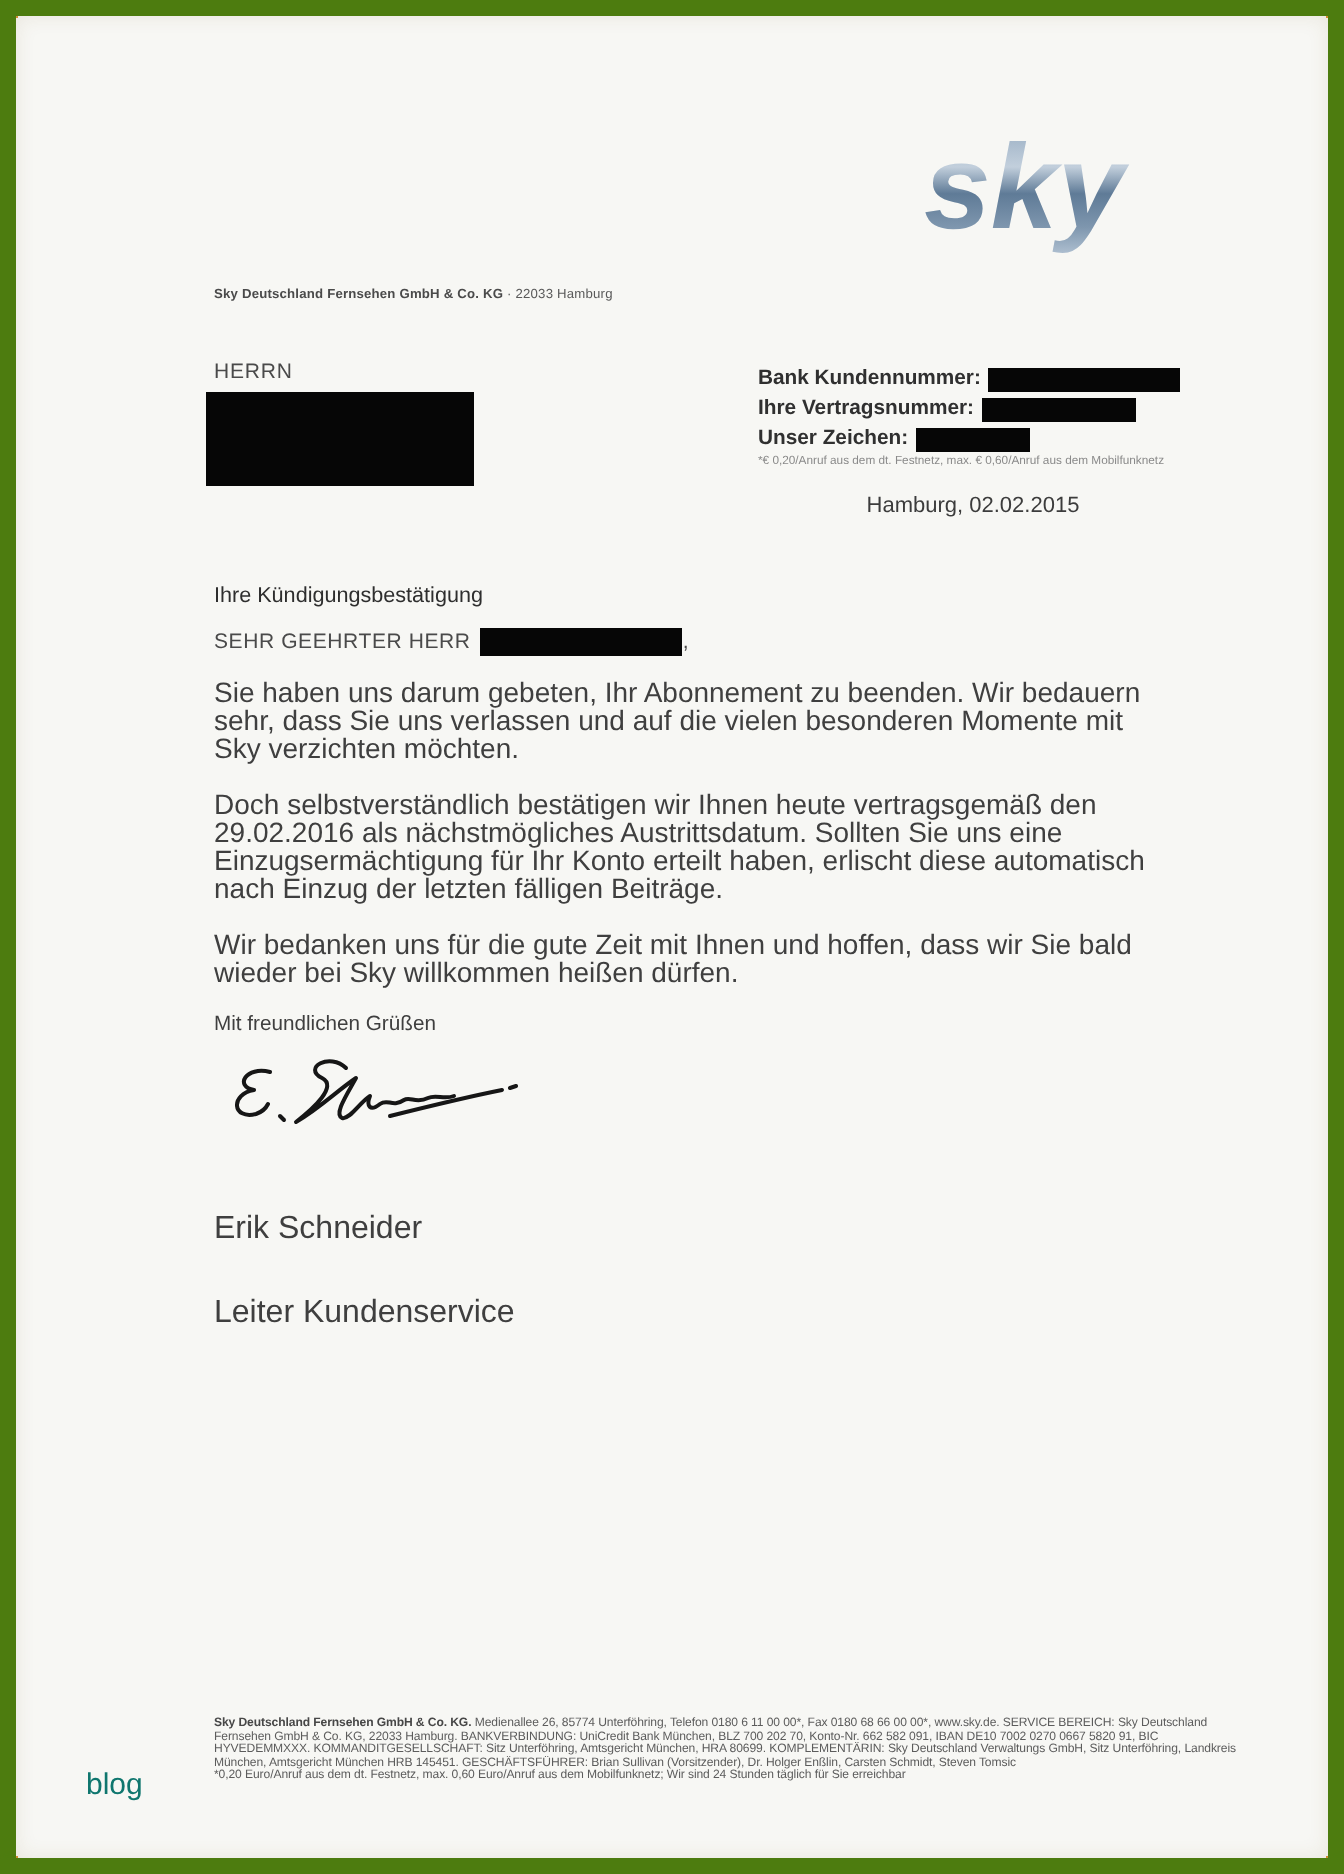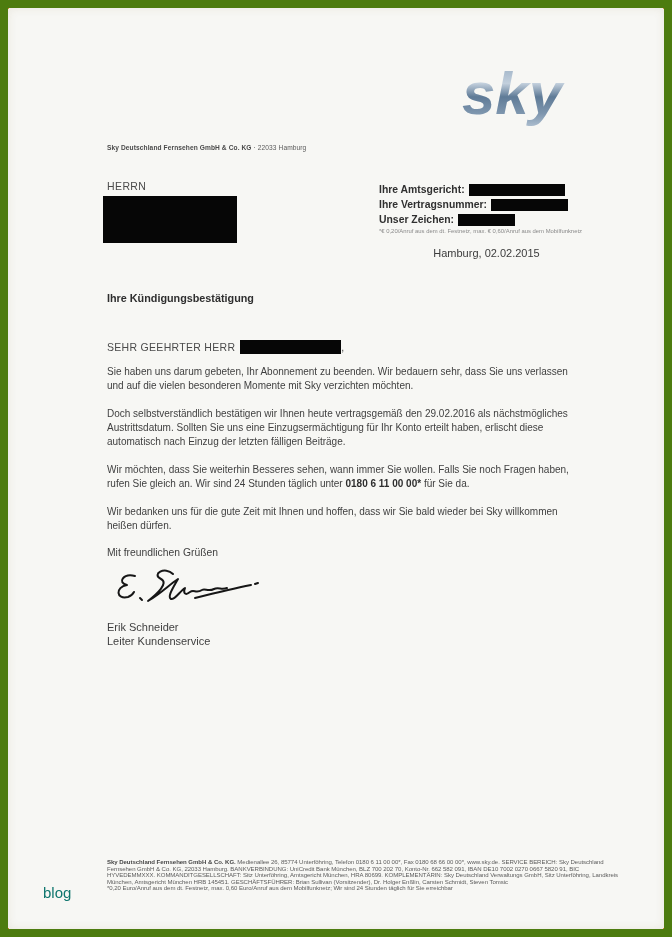--- a/index.html
+++ b/index.html
@@ -38,28 +38,28 @@
   .info .lbl{font-weight:bold;color:#303030;margin-right:4px;}
   .info .redact{height:12px;}
   .info .r1{width:96px;}
   .info .r2{width:77px;}
   .info .r3{width:57px;}
   .info .val{color:#3c3c3c;}
   .info .footnote{font-size:5.9px;color:#8a8a8a;margin-top:1px;white-space:nowrap;}
   .info .date{margin-top:13px;font-size:11px;color:#3c3c3c;text-align:center;}
 
   .body-copy{position:absolute;top:284px;left:99px;width:474px;color:#3f3f3f;}
-  .subject{font-weight:bold;font-size:10.8px;color:#2e2e2e;margin-bottom:36px;}
+  .subject{font-weight:normal;font-size:10.8px;color:#2e2e2e;margin-bottom:10px;}
   .salutation{font-size:10.5px;color:#4a4a4a;letter-spacing:0.3px;margin-bottom:11px;display:flex;align-items:center;}
   .salutation .redact{width:101px;height:14px;margin-left:5px;}
-  .p{font-size:10px;line-height:14px;margin:0 0 14px 0;}
+  .p{font-size:14px;line-height:14px;margin:0 0 14px 0;}
   .p strong{font-weight:bold;color:#2e2e2e;}
   .closing{font-size:10.35px;margin:13px 0 0 0;}
   .signature{margin:6px 0 0 2px;width:160px;height:56px;}
-  .signer{font-size:11px;line-height:14px;color:#3f3f3f;}
+  .signer{font-size:16px;line-height:14px;color:#3f3f3f;margin-top:28px;}
 
   .footer{position:absolute;top:851px;left:99px;width:475px;
     font-size:6.05px;line-height:6.6px;color:#5c5c5c;letter-spacing:-0.05px;}
   .footer .fl{white-space:nowrap;}
   .footer .b{font-weight:bold;color:#474747;}
 
   .watermark{position:absolute;left:35px;top:876px;font-size:15px;color:#0f766e;}
 </style>
 </head>
 <body>
@@ -89,21 +89,21 @@
     <span class="b">Sky Deutschland Fernsehen GmbH &amp; Co. KG</span><span> · 22033 Hamburg</span>
   </div>
 
   <div class="recipient">
     <div class="salut">HERRN</div>
     <div class="redact"></div>
   </div>
 
   <div class="info">
     <div class="row">
-      <span class="lbl">Ihre Amtsgericht:</span>
+      <span class="lbl">Bank Kundennummer:</span>
       <span class="redact r1"></span>
     </div>
     <div class="row">
       <span class="lbl">Ihre Vertragsnummer:</span>
       <span class="redact r2"></span>
     </div>
     <div class="row">
       <span class="lbl">Unser Zeichen:</span>
       <span class="redact r3"></span>
     </div>
@@ -115,21 +115,20 @@
     <div class="subject">Ihre Kündigungsbestätigung</div>
 
     <div class="salutation">
       <span>SEHR GEEHRTER HERR</span>
       <span class="redact"></span>
       <span>,</span>
     </div>
 
     <p class="p">Sie haben uns darum gebeten, Ihr Abonnement zu beenden. Wir bedauern sehr, dass Sie uns verlassen und auf die vielen besonderen Momente mit Sky verzichten möchten.</p>
     <p class="p">Doch selbstverständlich bestätigen wir Ihnen heute vertragsgemäß den 29.02.2016 als nächstmögliches Austrittsdatum. Sollten Sie uns eine Einzugsermächtigung für Ihr Konto erteilt haben, erlischt diese automatisch nach Einzug der letzten fälligen Beiträge.</p>
-    <p class="p"><span>Wir möchten, dass Sie weiterhin Besseres sehen, wann immer Sie wollen. Falls Sie noch Fragen haben, rufen Sie gleich an. Wir sind 24 Stunden täglich unter </span><strong>0180 6 11 00 00*</strong><span> für Sie da.</span></p>
     <p class="p">Wir bedanken uns für die gute Zeit mit Ihnen und hoffen, dass wir Sie bald wieder bei Sky willkommen heißen dürfen.</p>
 
     <p class="closing">Mit freundlichen Grüßen</p>
 
     <div class="signature">
       <svg width="160" height="56" viewBox="0 0 160 56">
         <g fill="none" stroke="#161616" stroke-width="2" stroke-linecap="round" stroke-linejoin="round">
           <path d="M26 12 C14 9 8 19 18 21 C6 23 7 36 19 33 C22 32 24 30 25 28"></path>
           <path d="M31 34 l2 2"></path>
           <path d="M64 10 C56 2 42 10 52 15 C60 19 48 30 39 37 C51 30 60 21 69 15 C64 24 58 33 62 35 C66 36 71 27 76 24 C74 29 76 32 81 28 C85 25 87 30 93 26 C96 24 99 28 105 25 C109 23 113 26 118 24"></path>

